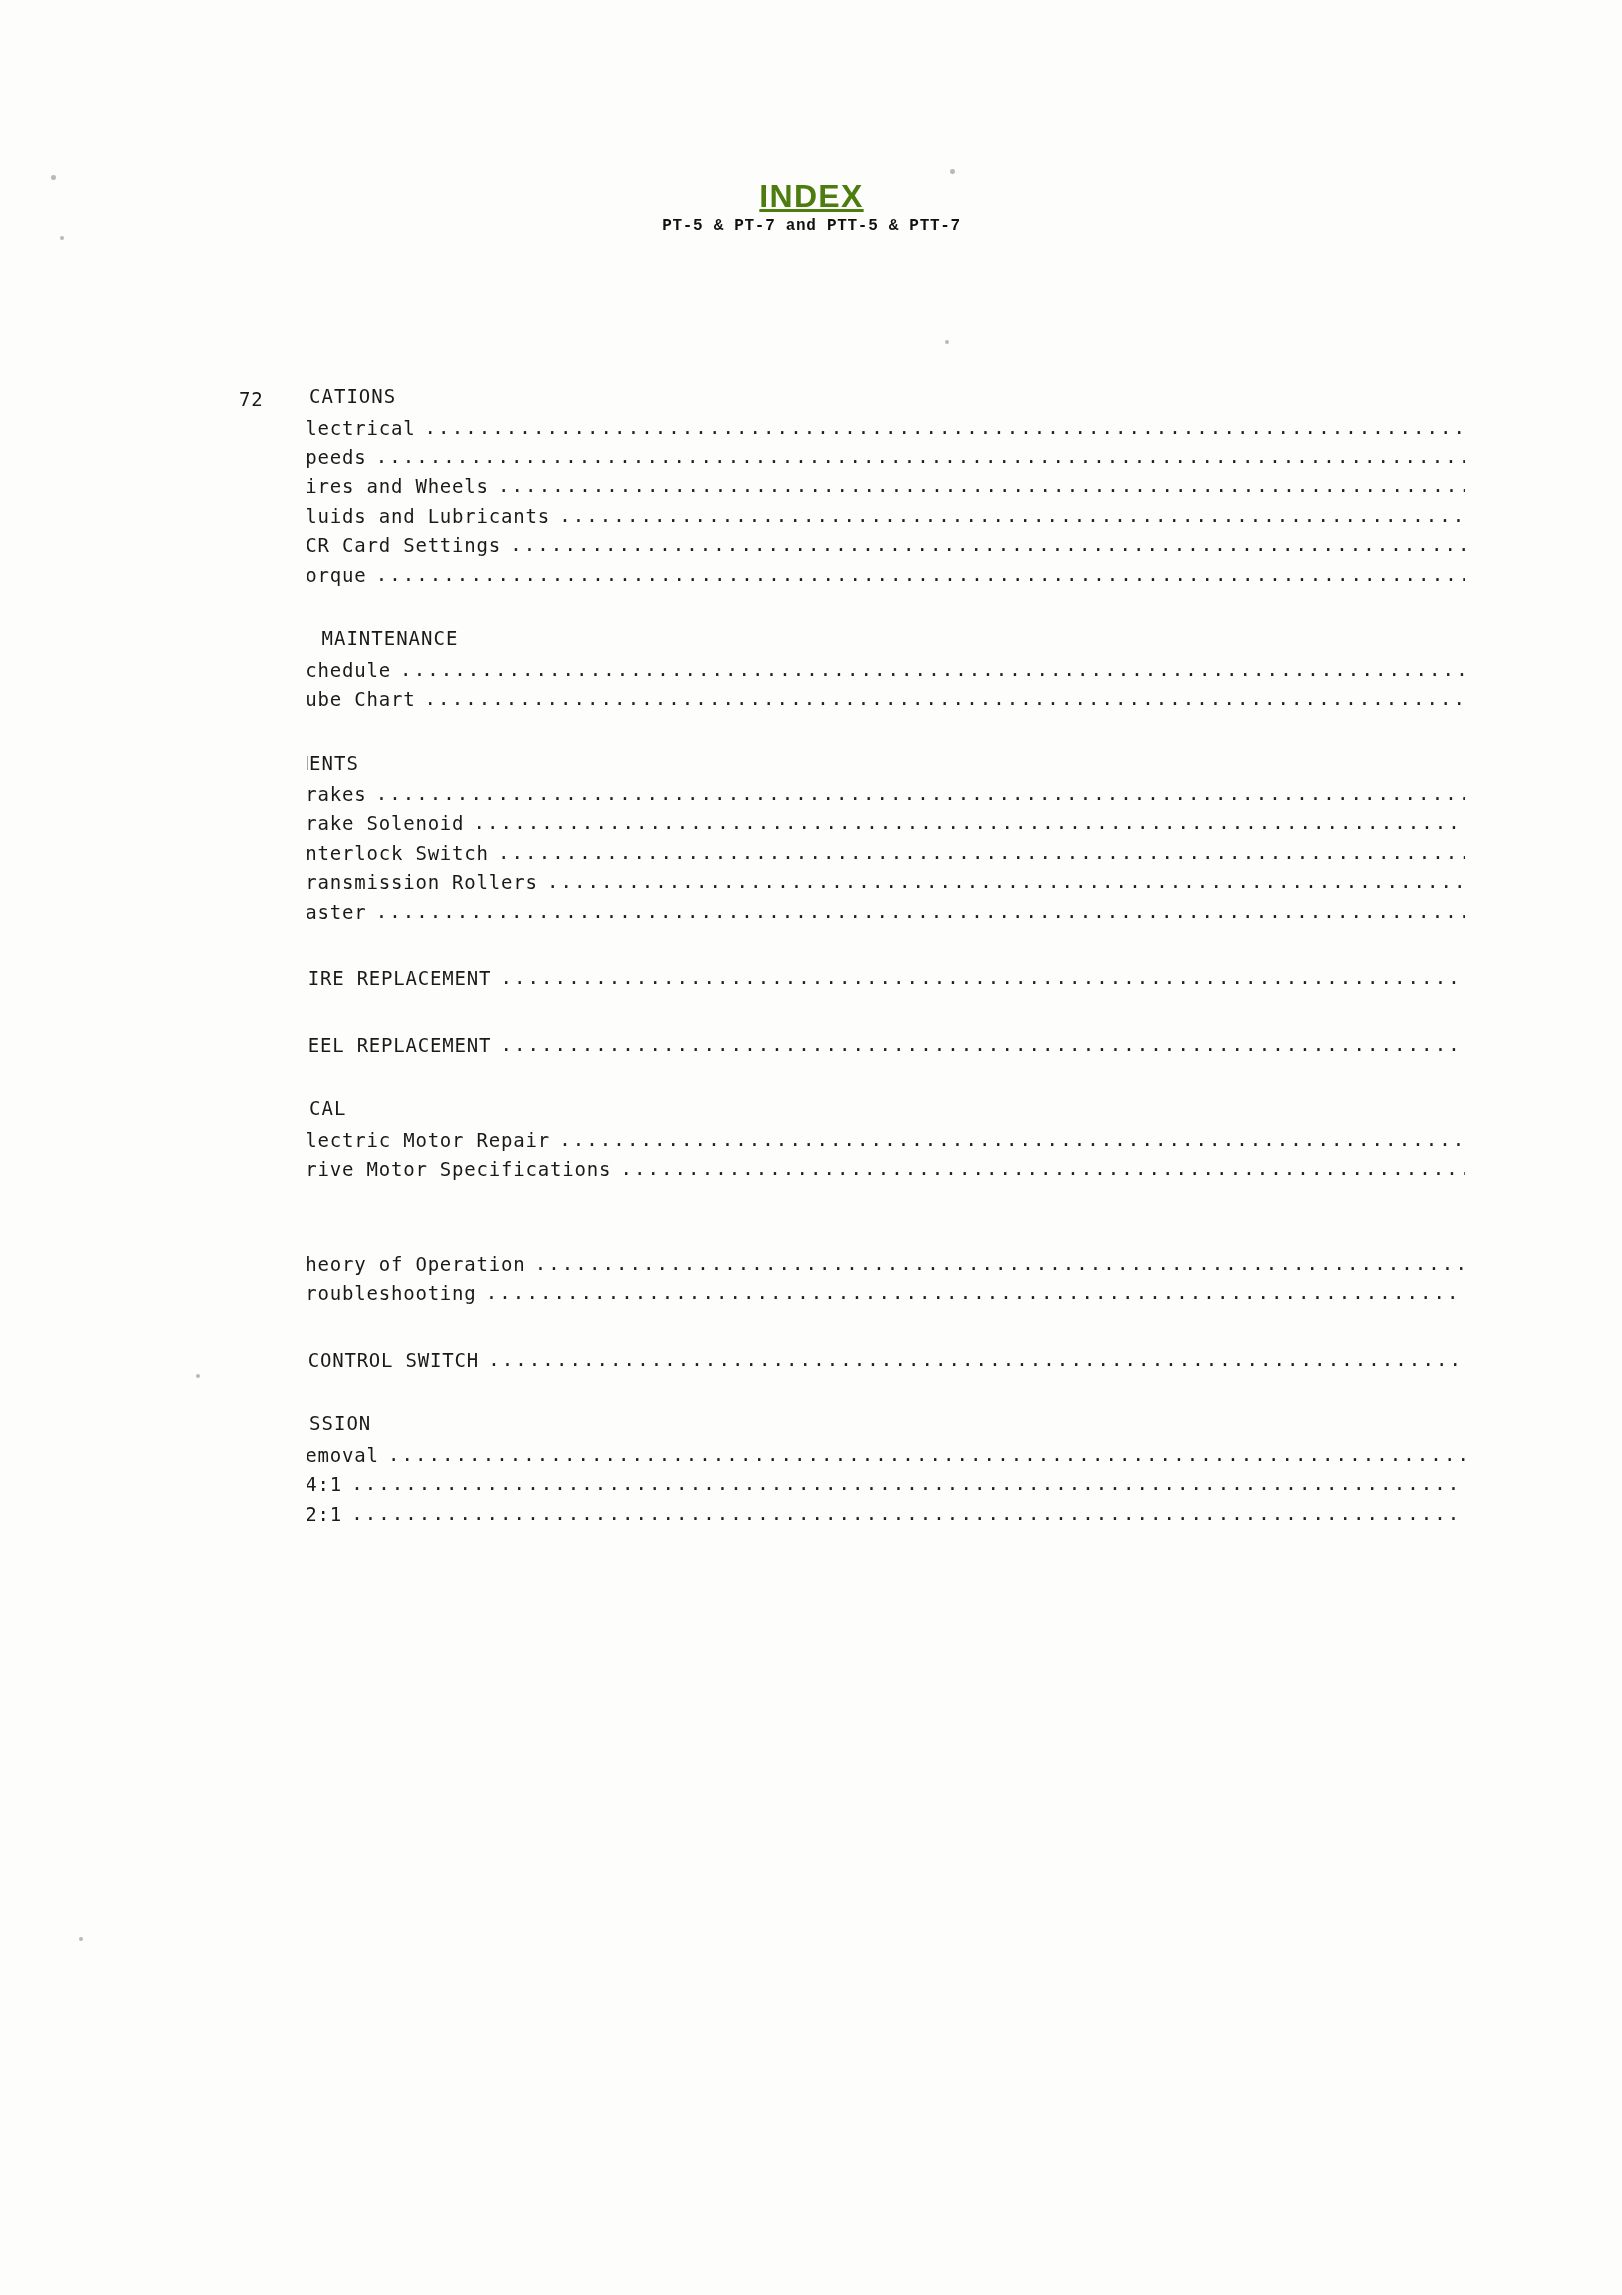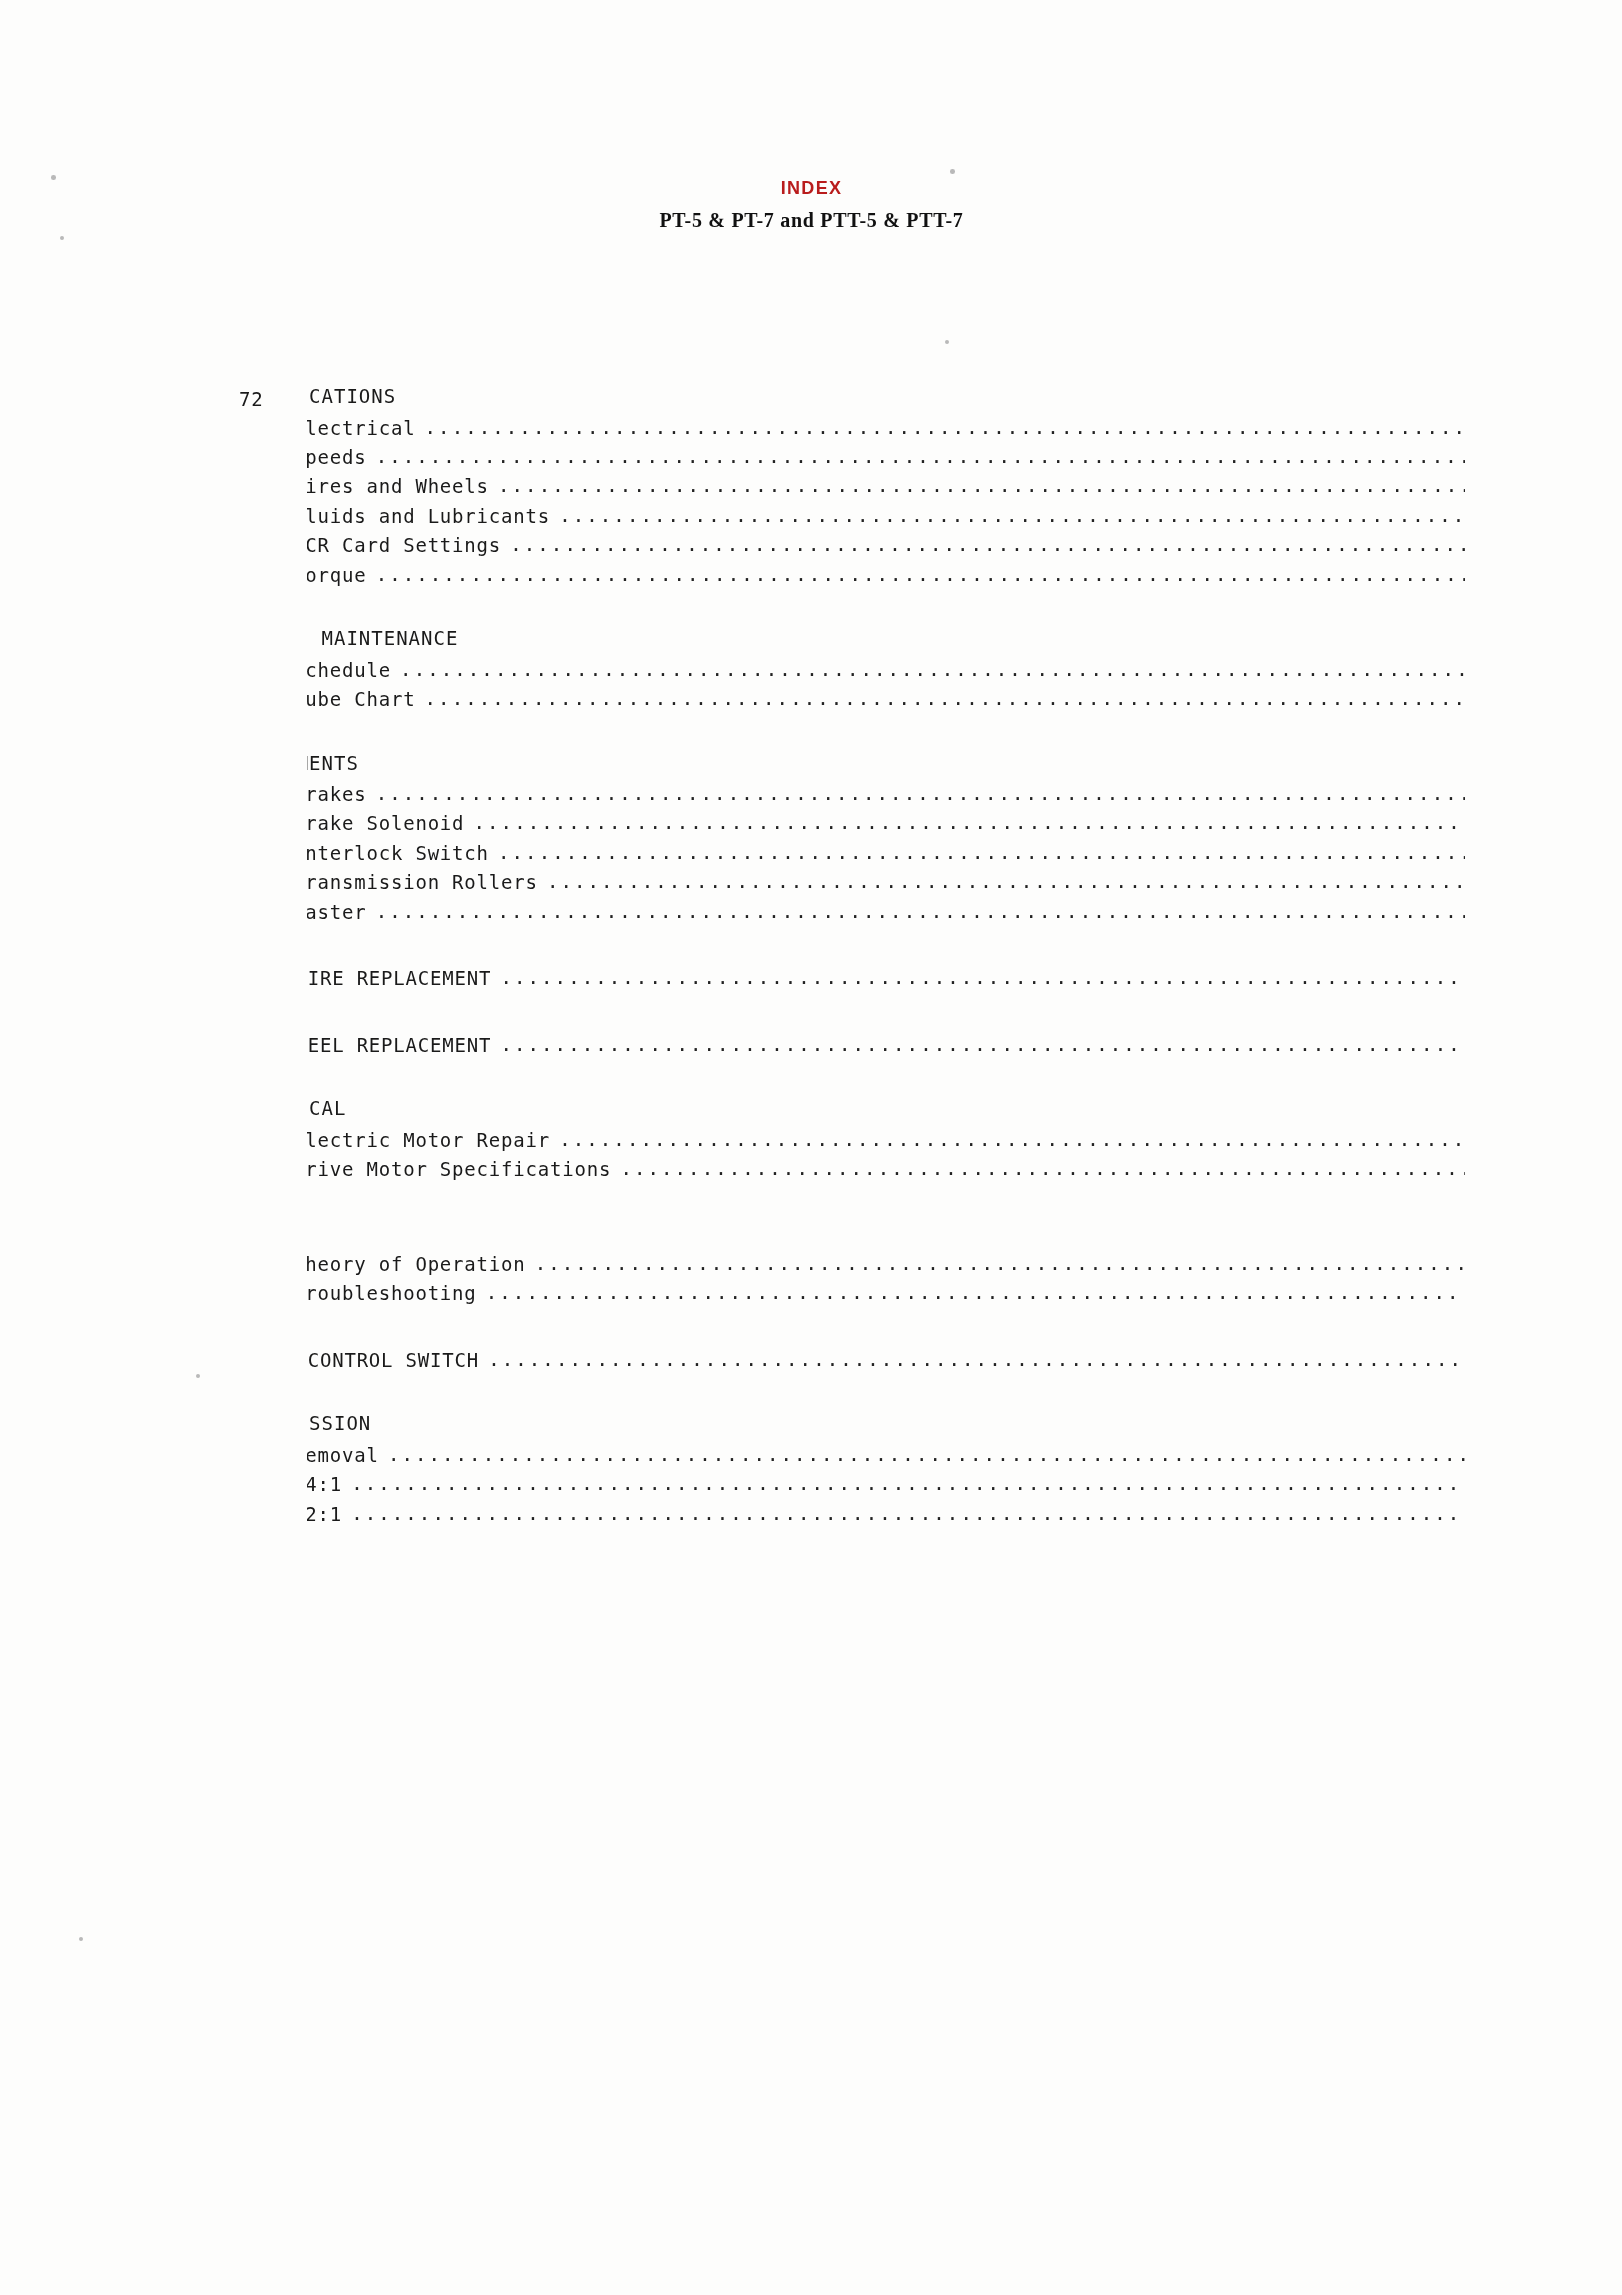--- a/index.html
+++ b/index.html
@@ -32,30 +32,31 @@
   .title-block {
     position: absolute;
     top: 178px;
     left: 0;
     width: 1623px;
     text-align: center;
   }
   .doc-title {
     font-family: "Liberation Sans", sans-serif;
     font-weight: bold;
-    font-size: 18px;
+    font-size: 32px;
     letter-spacing: 1.3px;
-    color: #b91c1c;
+    color: #4d7c0f;
+    text-decoration: underline;
   }
   .doc-subtitle {
-    font-family: Liberation Serif, serif;
+    font-family: Liberation Mono, monospace;
     font-weight: bold;
-    font-size: 20px;
+    font-size: 16px;
     letter-spacing: 0.7px;
-    margin-top: 10px;
+    margin-top: 2px;
     color: #111;
   }
 
   .toc {
     position: absolute;
     top: 385px;
     left: 222px;
     width: 1243px;
   }
 

